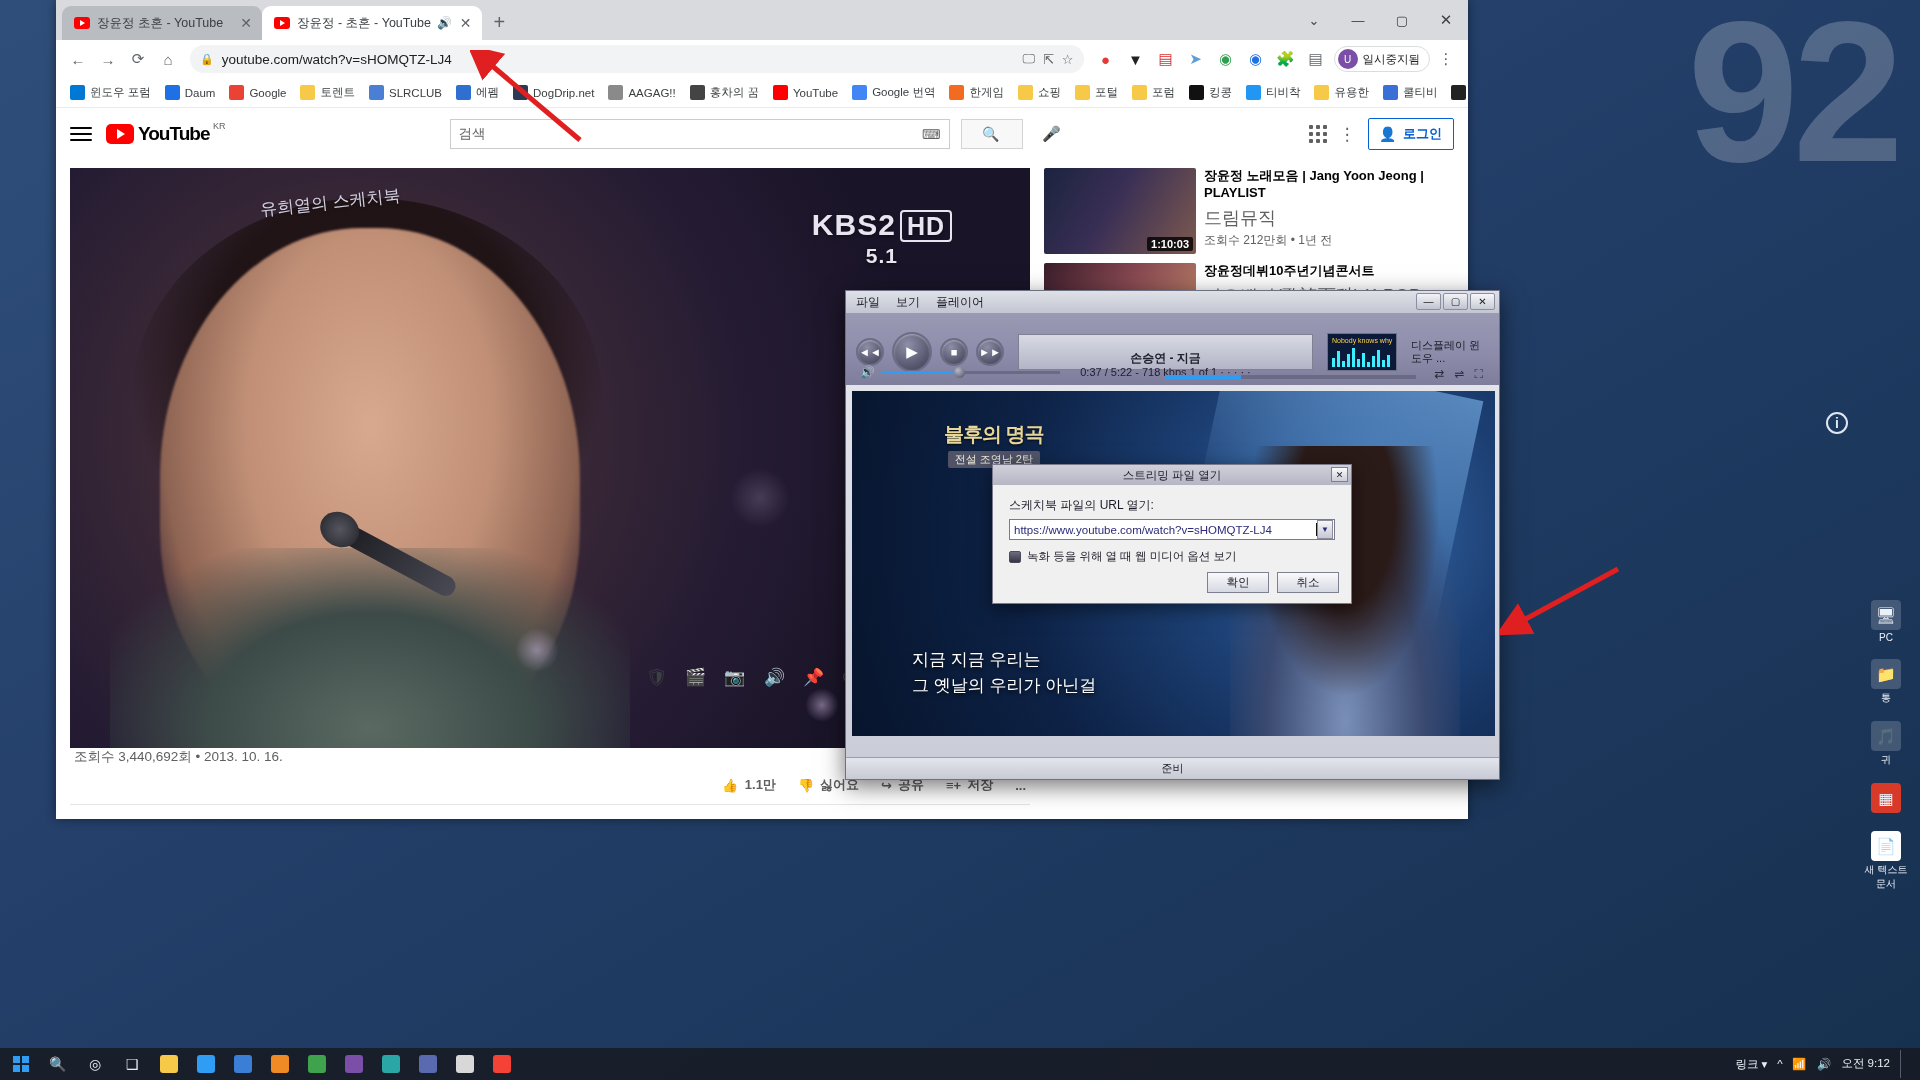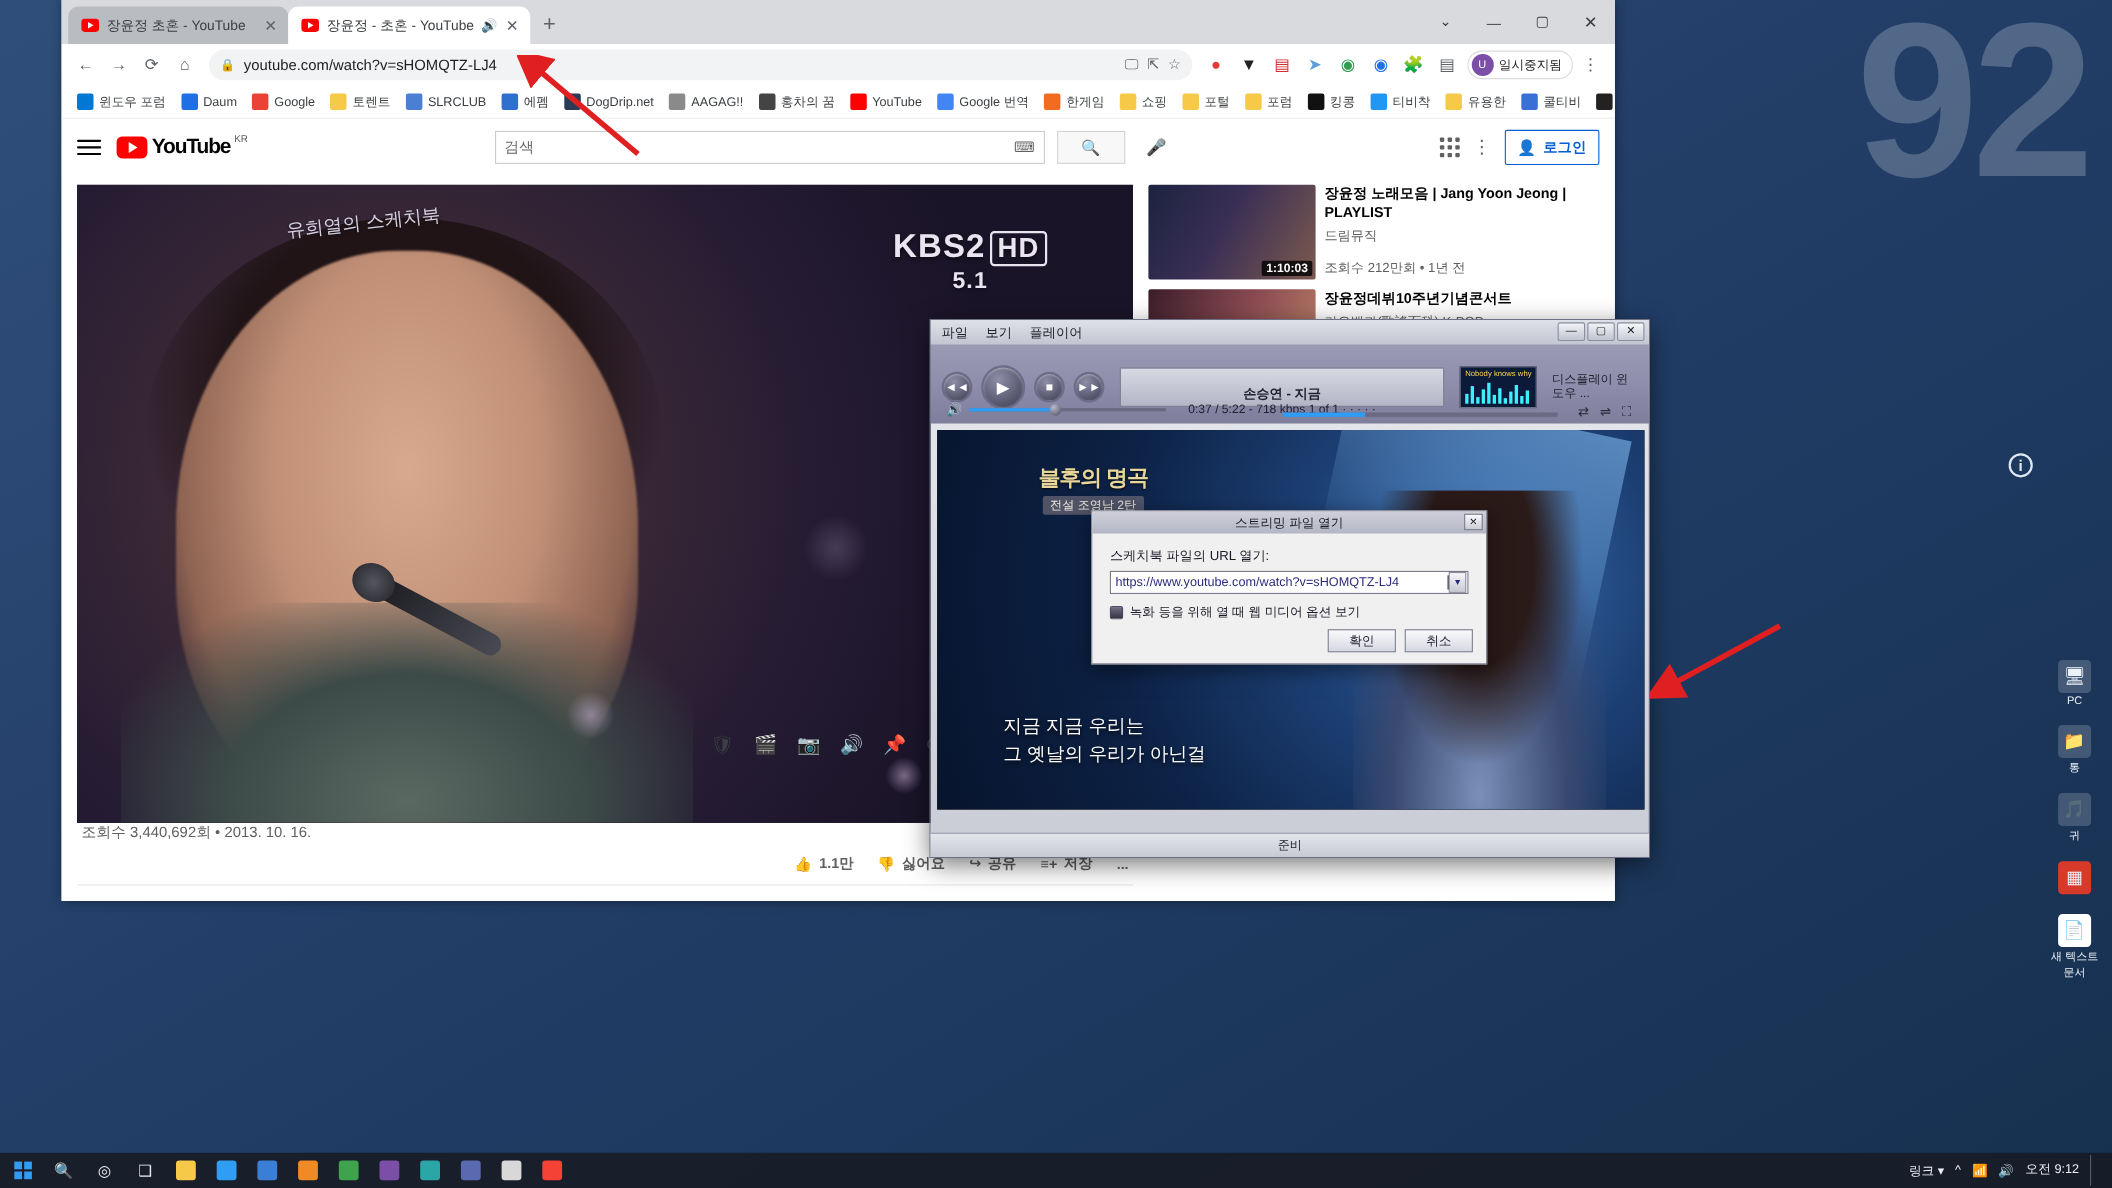--- a/index.html
+++ b/index.html
@@ -268,22 +268,22 @@
   .side-thumb .dur {
     position: absolute; right: 3px; bottom: 3px; background: rgba(0,0,0,.8);
     color: #fff; font-size: 11px; padding: 1px 4px; border-radius: 2px;
     font-weight: 600;
   }
   .side-txt { flex: 1; min-width: 0; }
   .side-title {
     font-size: 13px; color: #030303; font-weight: 700; line-height: 1.3;
     max-height: 36px; overflow: hidden;
   }
-  .side-chan { font-size: 12px; color: #606060; margin-top: 4px; }
-  .side-meta { font-size: 12px; color: #606060; margin-top: 12px; }
+  .side-chan { font-size: 18px; color: #606060; margin-top: 4px; }
+  .side-meta { font-size: 12px; color: #606060; margin-top: 2px; }
 
   .th1 { background: linear-gradient(120deg,#1b2340,#3a2f55 45%,#7d5a4e 100%); }
   .th2 { background: linear-gradient(120deg,#3a1d2a,#8a4a52 50%,#c08a6a 100%); }
   .th3 { background: linear-gradient(120deg,#1a2a3a,#2f4a5a 50%,#6a8a9a 100%); }
   .th4 { background: linear-gradient(120deg,#402a12,#8a6a2a 50%,#d0a850 100%); }
 
   
   .float-bar {
     position: absolute; left: 560px; bottom: 52px;
     display: flex; align-items: center; gap: 18px;

